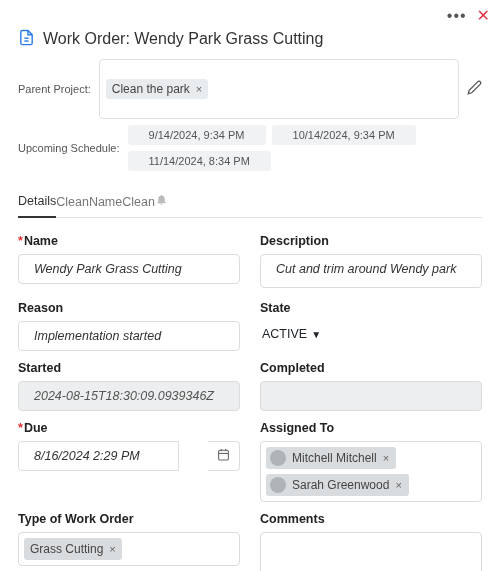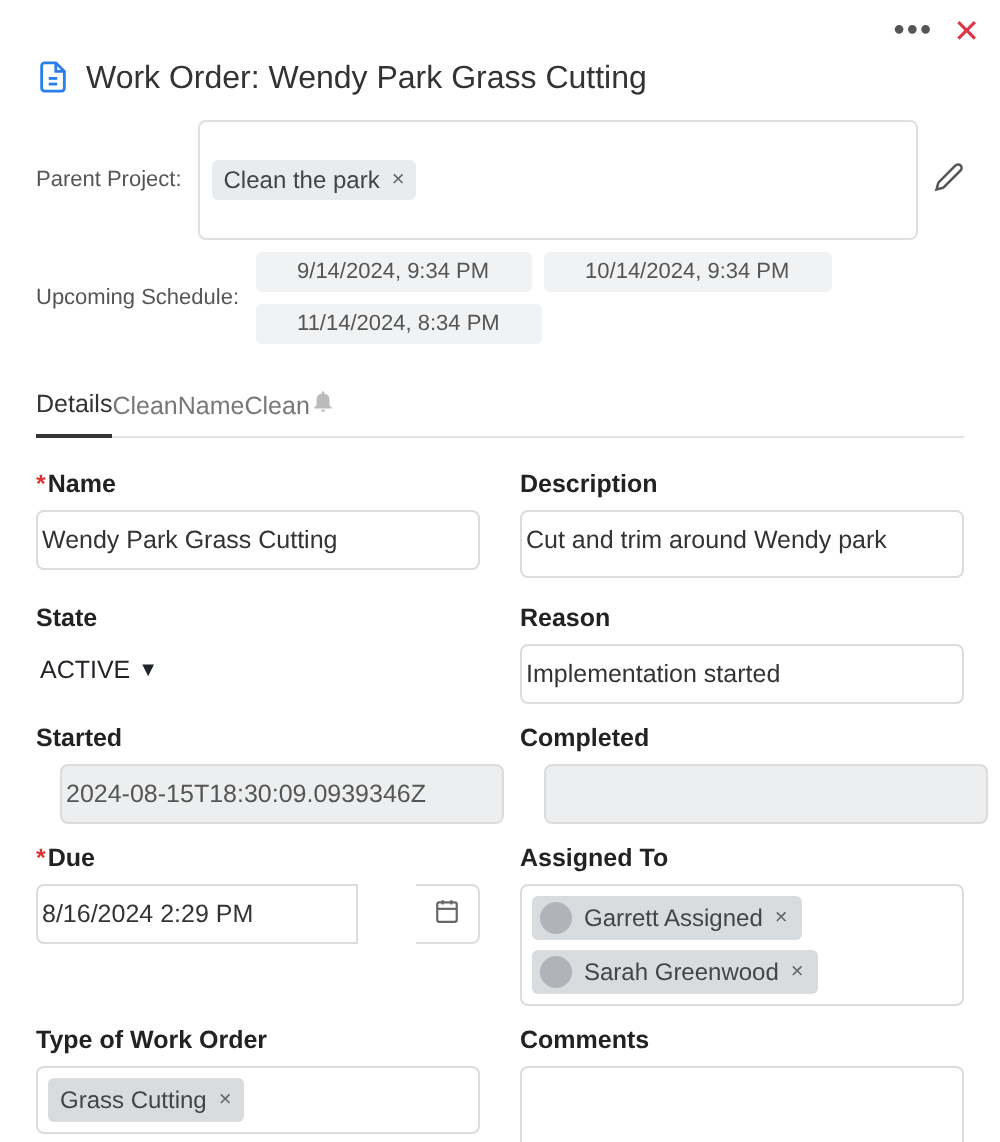--- a/index.html
+++ b/index.html
@@ -31,25 +31,25 @@
   .schedule-chips { display: flex; gap: 6px; flex-wrap: wrap; }
   .sched-chip { background: #f1f2f3; color: #555; font-size: 11px; padding: 4px 21px; border-radius: 3px; }
   .tabs { display: flex; border-bottom: 1px solid #e3e3e3; margin-top: 14px; align-items: flex-end; }
   .tab { font-size: 12.5px; color: #777; padding: 8px 0; cursor: pointer; }
   .tab.active { color: #333; border-bottom: 2px solid #333; margin-bottom: -1px; }
   .bell { color: #bbb; }
   .form-grid { display: grid; grid-template-columns: 1fr 1fr; gap: 10px 20px; margin-top: 16px; }
   .fg-label { font-size: 12.5px; font-weight: 600; color: #222; margin-bottom: 6px; display: block; }
   .req::before { content: "*"; color: #d33; margin-right: 1px; }
   .text-input, .textarea, .select {
-    width: 100%; border: 1px solid #dcdcdc; border-radius: 4px; padding: 7px 2px; font-size: 12.5px; color: #333; background: #fff;
+    width: 100%; border: 1px solid #dcdcdc; border-radius: 4px; padding: 7px 15px; font-size: 12.5px; color: #333; background: #fff; font-style: italic;
   }
   .textarea { resize: none; height: 34px; font-family: inherit; }
   .textarea.tall { height: 48px; }
-  .readonly { background: #eceeef; color: #555; margin-left: 12px; }
+  .readonly { background: #eceeef; color: #555; }
   .state-select { border: none; background: none; font-size: 12.5px; padding: 6px 2px; display: inline-flex; align-items: center; gap: 4px; cursor: pointer;}
   .caret { font-size: 10px; }
   .input-with-icon { position: relative; display: flex; gap: 29px; }
   .input-with-icon .text-input { flex: 1; border-top-right-radius: 0; border-bottom-right-radius: 0;}
   .input-icon-btn {
     border: 1px solid #dcdcdc; border-left: none; width: 32px; display: flex; align-items: center; justify-content: center;
     border-top-right-radius: 4px; border-bottom-right-radius: 4px; color: #666; cursor: pointer; background: #fff;
   }
   .chips-box {
     border: 1px solid #dcdcdc; border-radius: 4px; padding: 5px; display: flex; flex-wrap: wrap; gap: 5px; min-height: 34px;
@@ -123,29 +123,29 @@
     <div>
       <label class="fg-label req">Name</label>
       <input class="text-input" value="Wendy Park Grass Cutting" style="">
     </div>
     <div>
       <label class="fg-label">Description</label>
       <textarea class="textarea" style="">Cut and trim around Wendy park</textarea>
     </div>
 
     <div>
+      <label class="fg-label">Reason</label>
+      <input class="text-input" value="Implementation started" style="">
+    </div>
+    <div>
       <label class="fg-label">State</label>
       <div class="state-select">
         <span>ACTIVE</span>
         <span class="caret">▼</span>
       </div>
-    </div>
-    <div>
-      <label class="fg-label">Reason</label>
-      <input class="text-input" value="Implementation started" style="">
     </div>
 
     <div>
       <label class="fg-label">Started</label>
       <input class="text-input readonly" readonly="" value="2024-08-15T18:30:09.0939346Z" style="">
     </div>
     <div>
       <label class="fg-label">Completed</label>
       <input class="text-input readonly" readonly="" value="" style="">
     </div>
@@ -164,21 +164,21 @@
               </svg>
           </span>
         </div>
       </div>
     </div>
     <div>
       <label class="fg-label">Assigned To</label>
       <div class="chips-box">
         <span class="user-chip">
           <span class="avatar"></span>
-          <span>Garrett Assigned</span>
+          <span>Mitchell Mitchell</span>
           <span class="chip-x">×</span>
         </span>
         <span class="user-chip">
           <span class="avatar"></span>
           <span>Sarah Greenwood</span>
           <span class="chip-x">×</span>
         </span>
       </div>
     </div>
 

